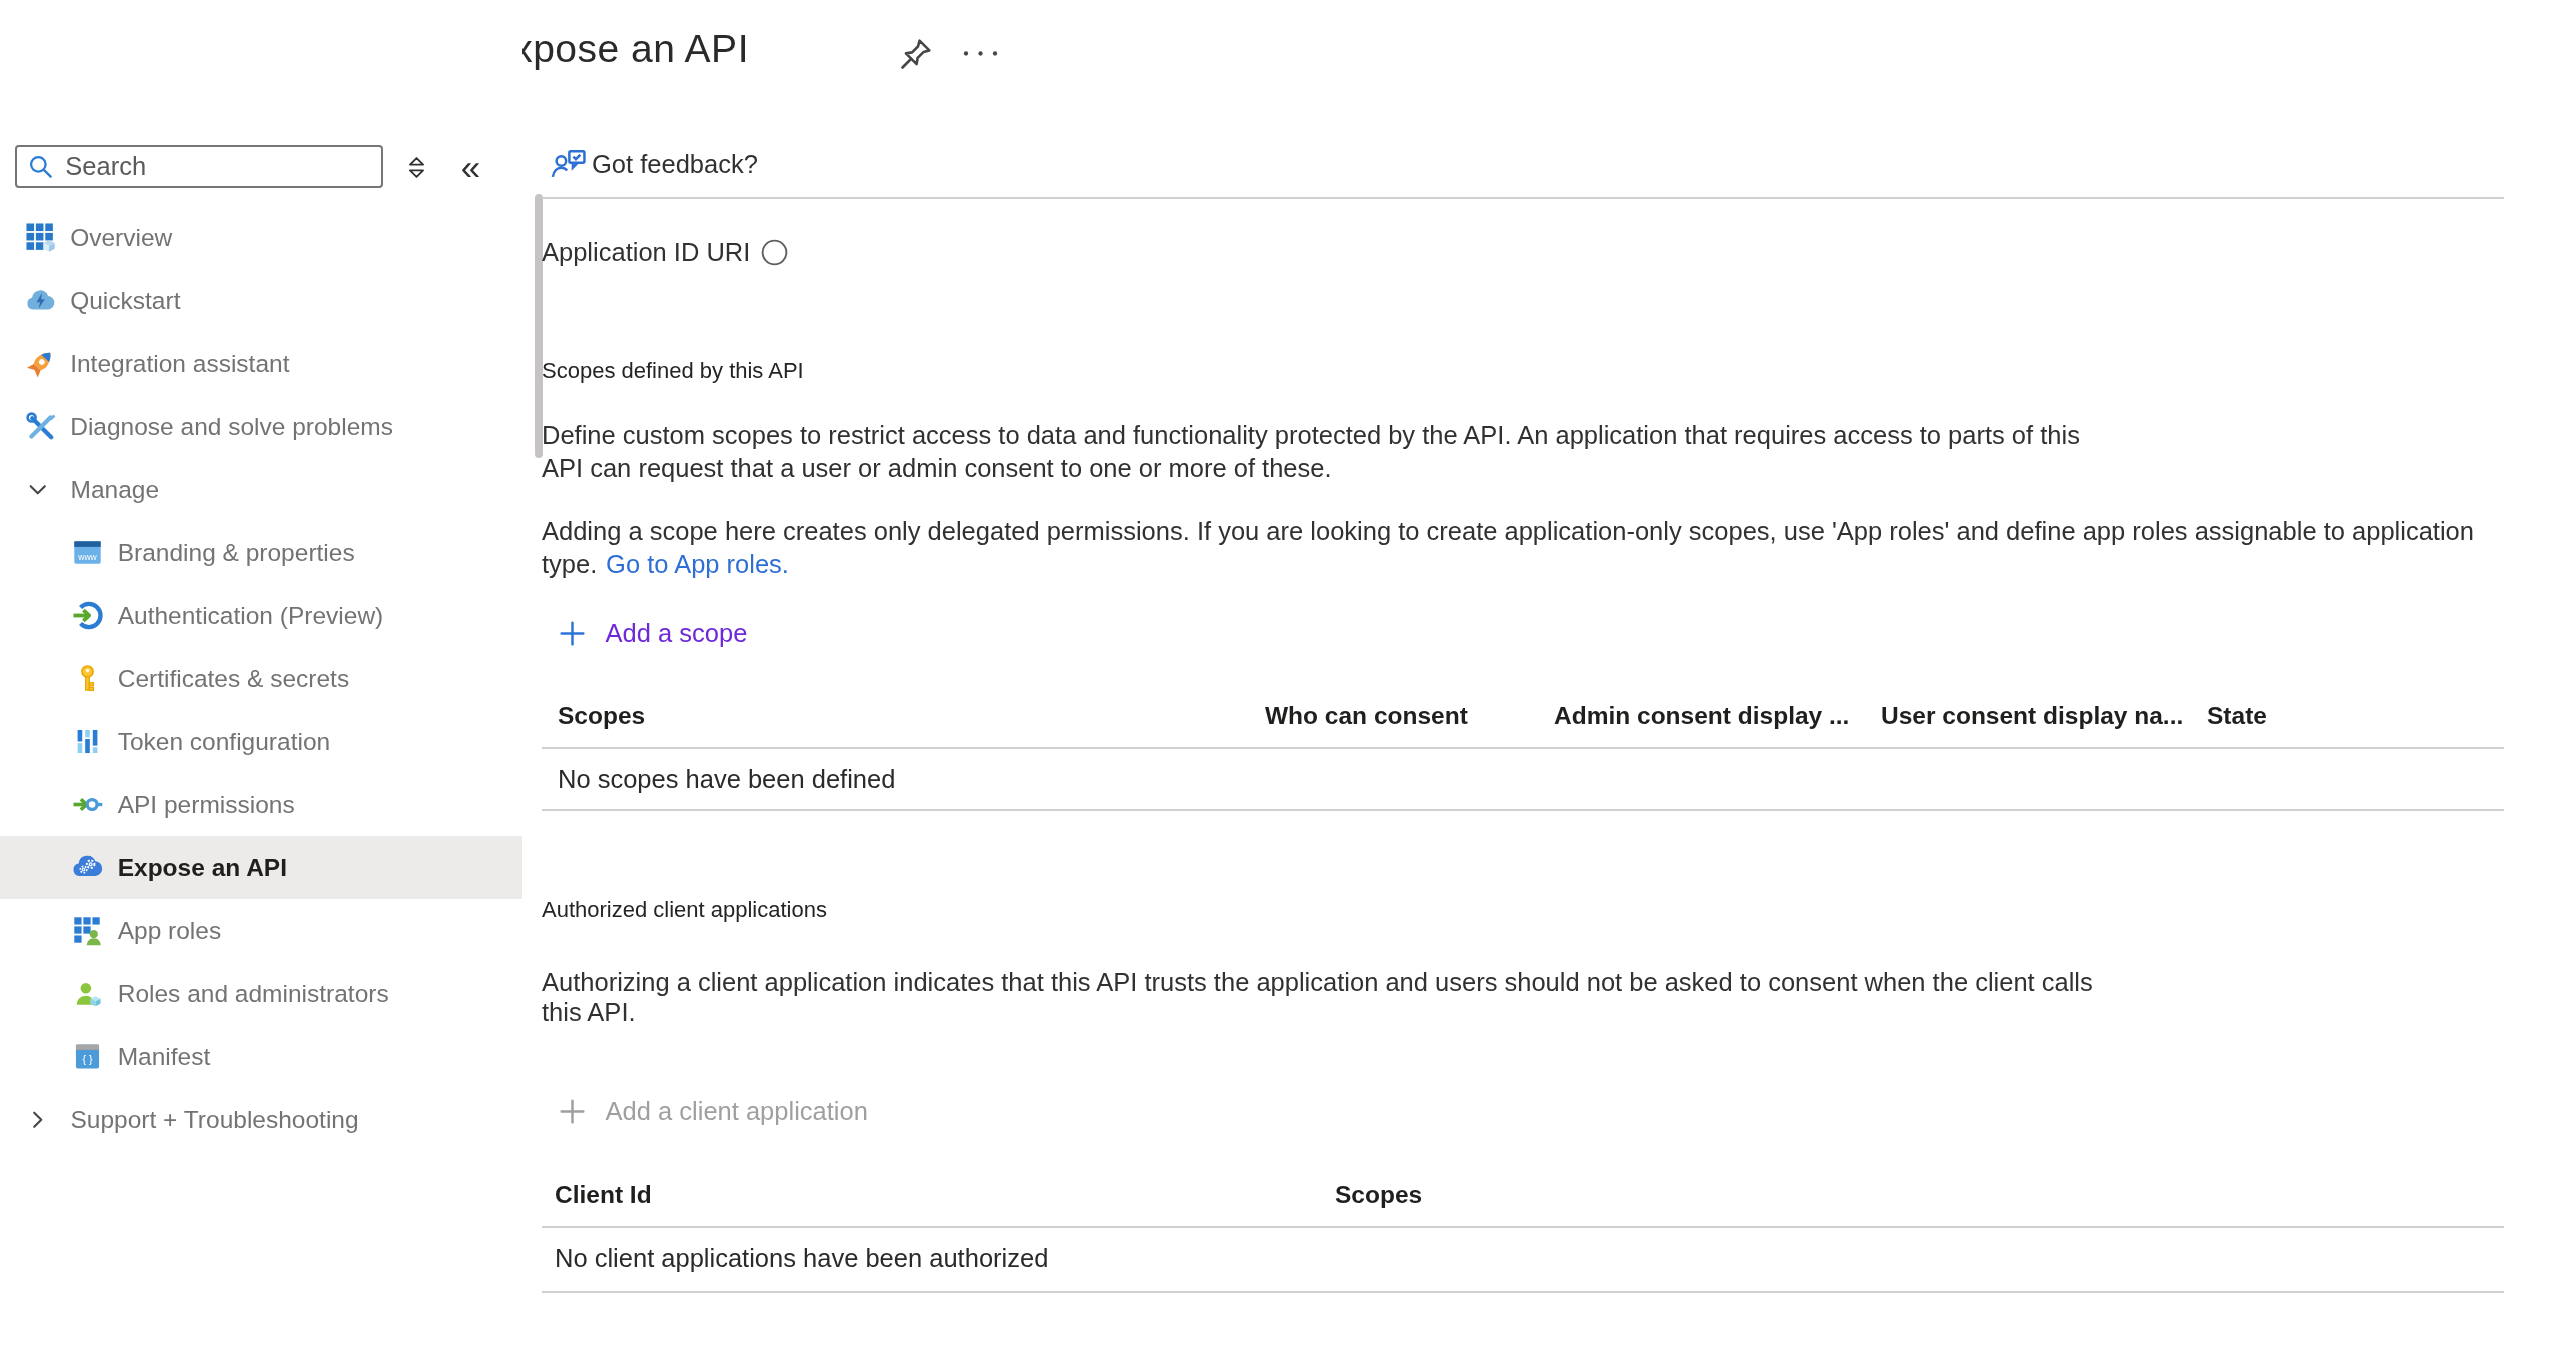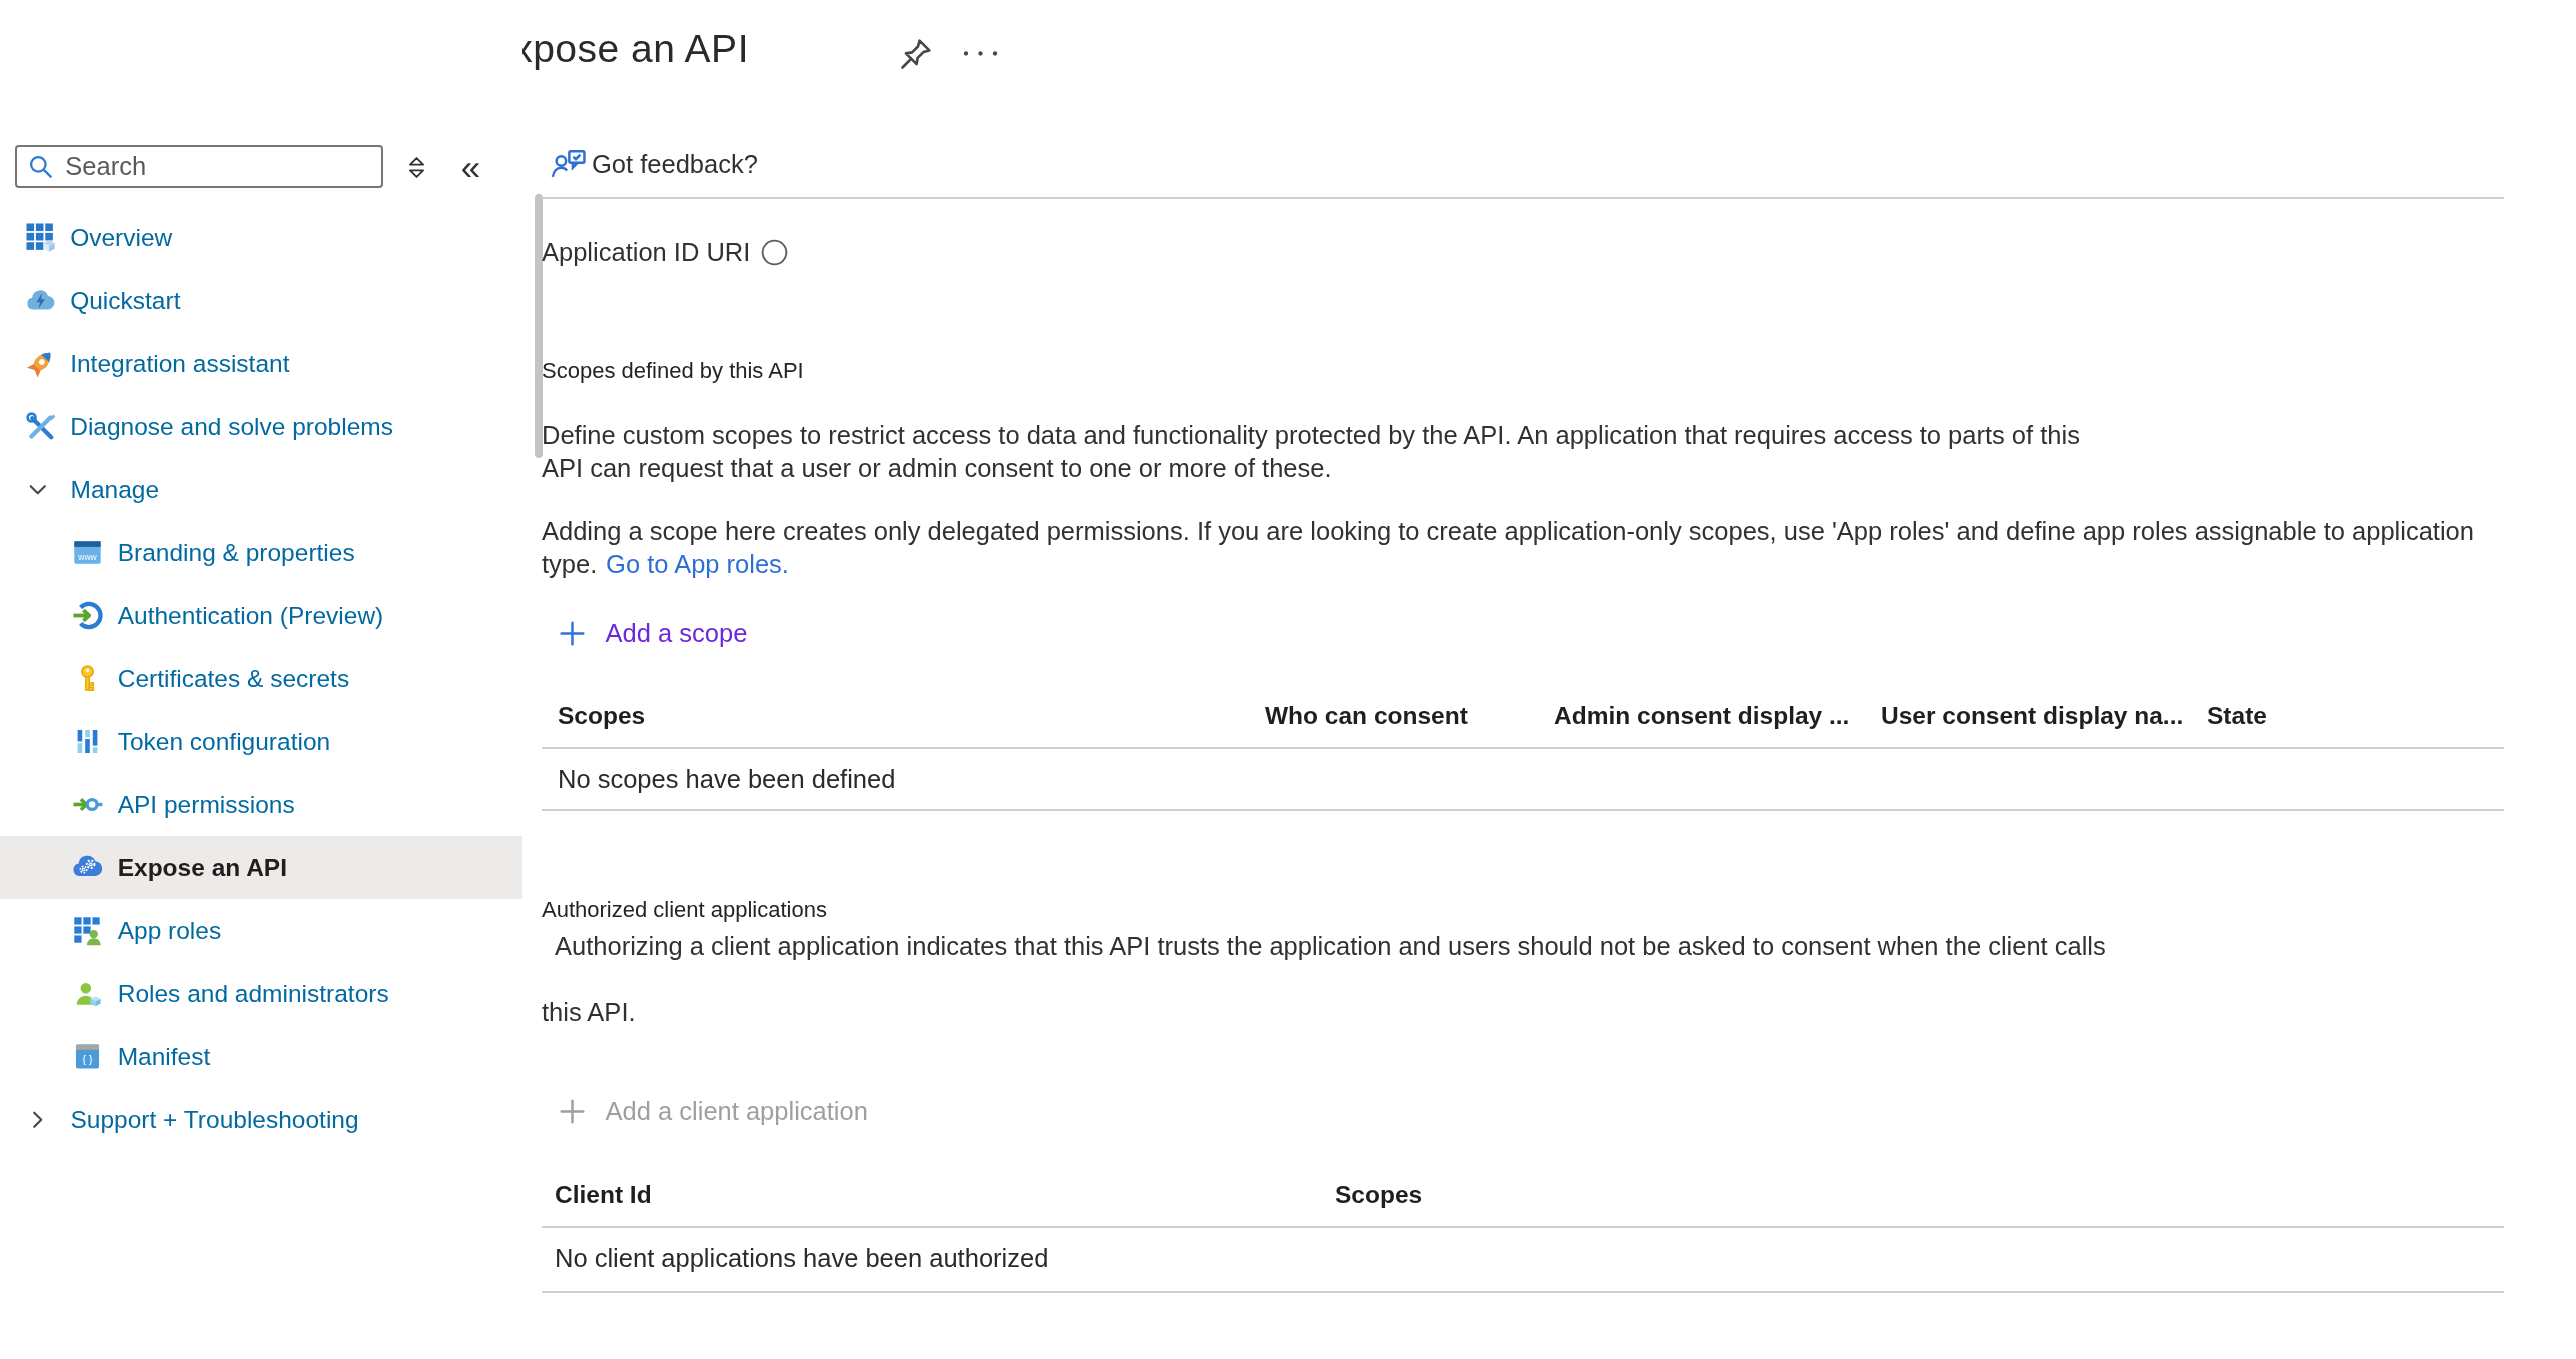--- a/index.html
+++ b/index.html
@@ -21,21 +21,21 @@
   .sidebar { position:absolute; left:0; top:0; width:522px; height:1360px; background:#fff; }
   .search-wrap { position:absolute; left:14.7px; top:145px; width:368px; height:43px; border:2px solid #767676; border-radius:3.9px; display:flex; align-items:center; padding:0 9.8px; background:#fff; }
   .search-wrap input { border:none; outline:none; font-size:25.5px; color:#444; width:294px; margin-left:9.8px; font-family:inherit; background:transparent; }
   .search-wrap input::placeholder { color:#5a5a58; opacity:1; }
   .side-ctl { position:absolute; top:153px; width:29px; height:29px; cursor:pointer; }
   .ctl-unfold { left:402px; }
   .ctl-collapse { left:453px; top:145px; font-size:35px; color:#323130; width:35px; height:43px; display:flex; align-items:center; justify-content:center; }
   .side-scrollbar { position:absolute; left:535px; top:194px; width:7.8px; height:264px; background:#c6c4c2; border-radius:3.9px; }
 
   .nav { position:absolute; left:0; top:206px; width:522px; }
-  .nav-item { height:63px; display:flex; align-items:center; font-size:24.5px; color:#0369a1; cursor:pointer; }
+  .nav-item { height:63px; display:flex; align-items:center; font-size:24.5px; color:#737373; cursor:pointer; }
   .nav-item .ic { width:33px; height:33px; flex:none; margin-right:13.7px; }
   .nav-item.top { padding-left:23.5px; }
   .nav-item.section { padding-left:25.5px; }
   .nav-item.section .chev { width:23.5px; height:23.5px; margin-right:21.5px; }
   .nav-item.sub { padding-left:71px; }
   .nav-item.selected { background:#edebe9; font-weight:700; color:#201f1e; }
   .feedback-row { position:absolute; left:549px; top:145px; display:flex; align-items:center; gap:4px; cursor:pointer; }
   .feedback-row svg { width:39px; height:39px; }
   .feedback-label { font-size:25.5px; color:#323130; }
   .hdivider { position:absolute; left:542px; width:1962px; height:2px; background:#d2d0ce; }
@@ -50,21 +50,21 @@
   .red-box { position:absolute; left:765px; top:193px; width:129px; height:118px; border:9.8px solid #e8432c; background:#fff; z-index:2; }
   .red-box .sliver { position:absolute; left:7.8px; top:24.5px; width:3.9px; height:55px; background:#e8432c; }
   .red-box .add-link { position:absolute; left:27.4px; top:31px; font-size:26.4px; color:#2e6fd6; cursor:pointer; }
 
   .section-title { position:absolute; left:542px; font-size:22px; font-weight:400; color:#252423; }
   .t-scopes { top:358px; }
   .t-clients { top:897px; }
   .body-line { position:absolute; left:542px; font-size:25.5px; color:#323130; white-space:nowrap; }
   .p1l1 { top:421px; } .p1l2 { top:454px; }
   .p2l1 { top:517px; } .p2l2 { top:550px; }
-  .p3l1 { top:932px;margin-left:13px; } .p3l2 { top:998px; }
+  .p3l1 { top:968px; } .p3l2 { top:998px; }
   .link { color:#2e6fd6; cursor:pointer; text-decoration:none; }
   .p2l2 .link { margin-left:8.8px; }
 
   .add-row { position:absolute; display:flex; align-items:center; gap:18.6px; cursor:pointer; }
   .add-scope-row { left:558px; top:619px; }
   .add-client-row { left:558px; top:1097px; }
   .add-row svg { width:29px; height:29px; }
   .add-row .lbl { font-size:25.5px; color:#6d28d9; }
   .add-client-row .lbl { color:#a19f9d; }
 

